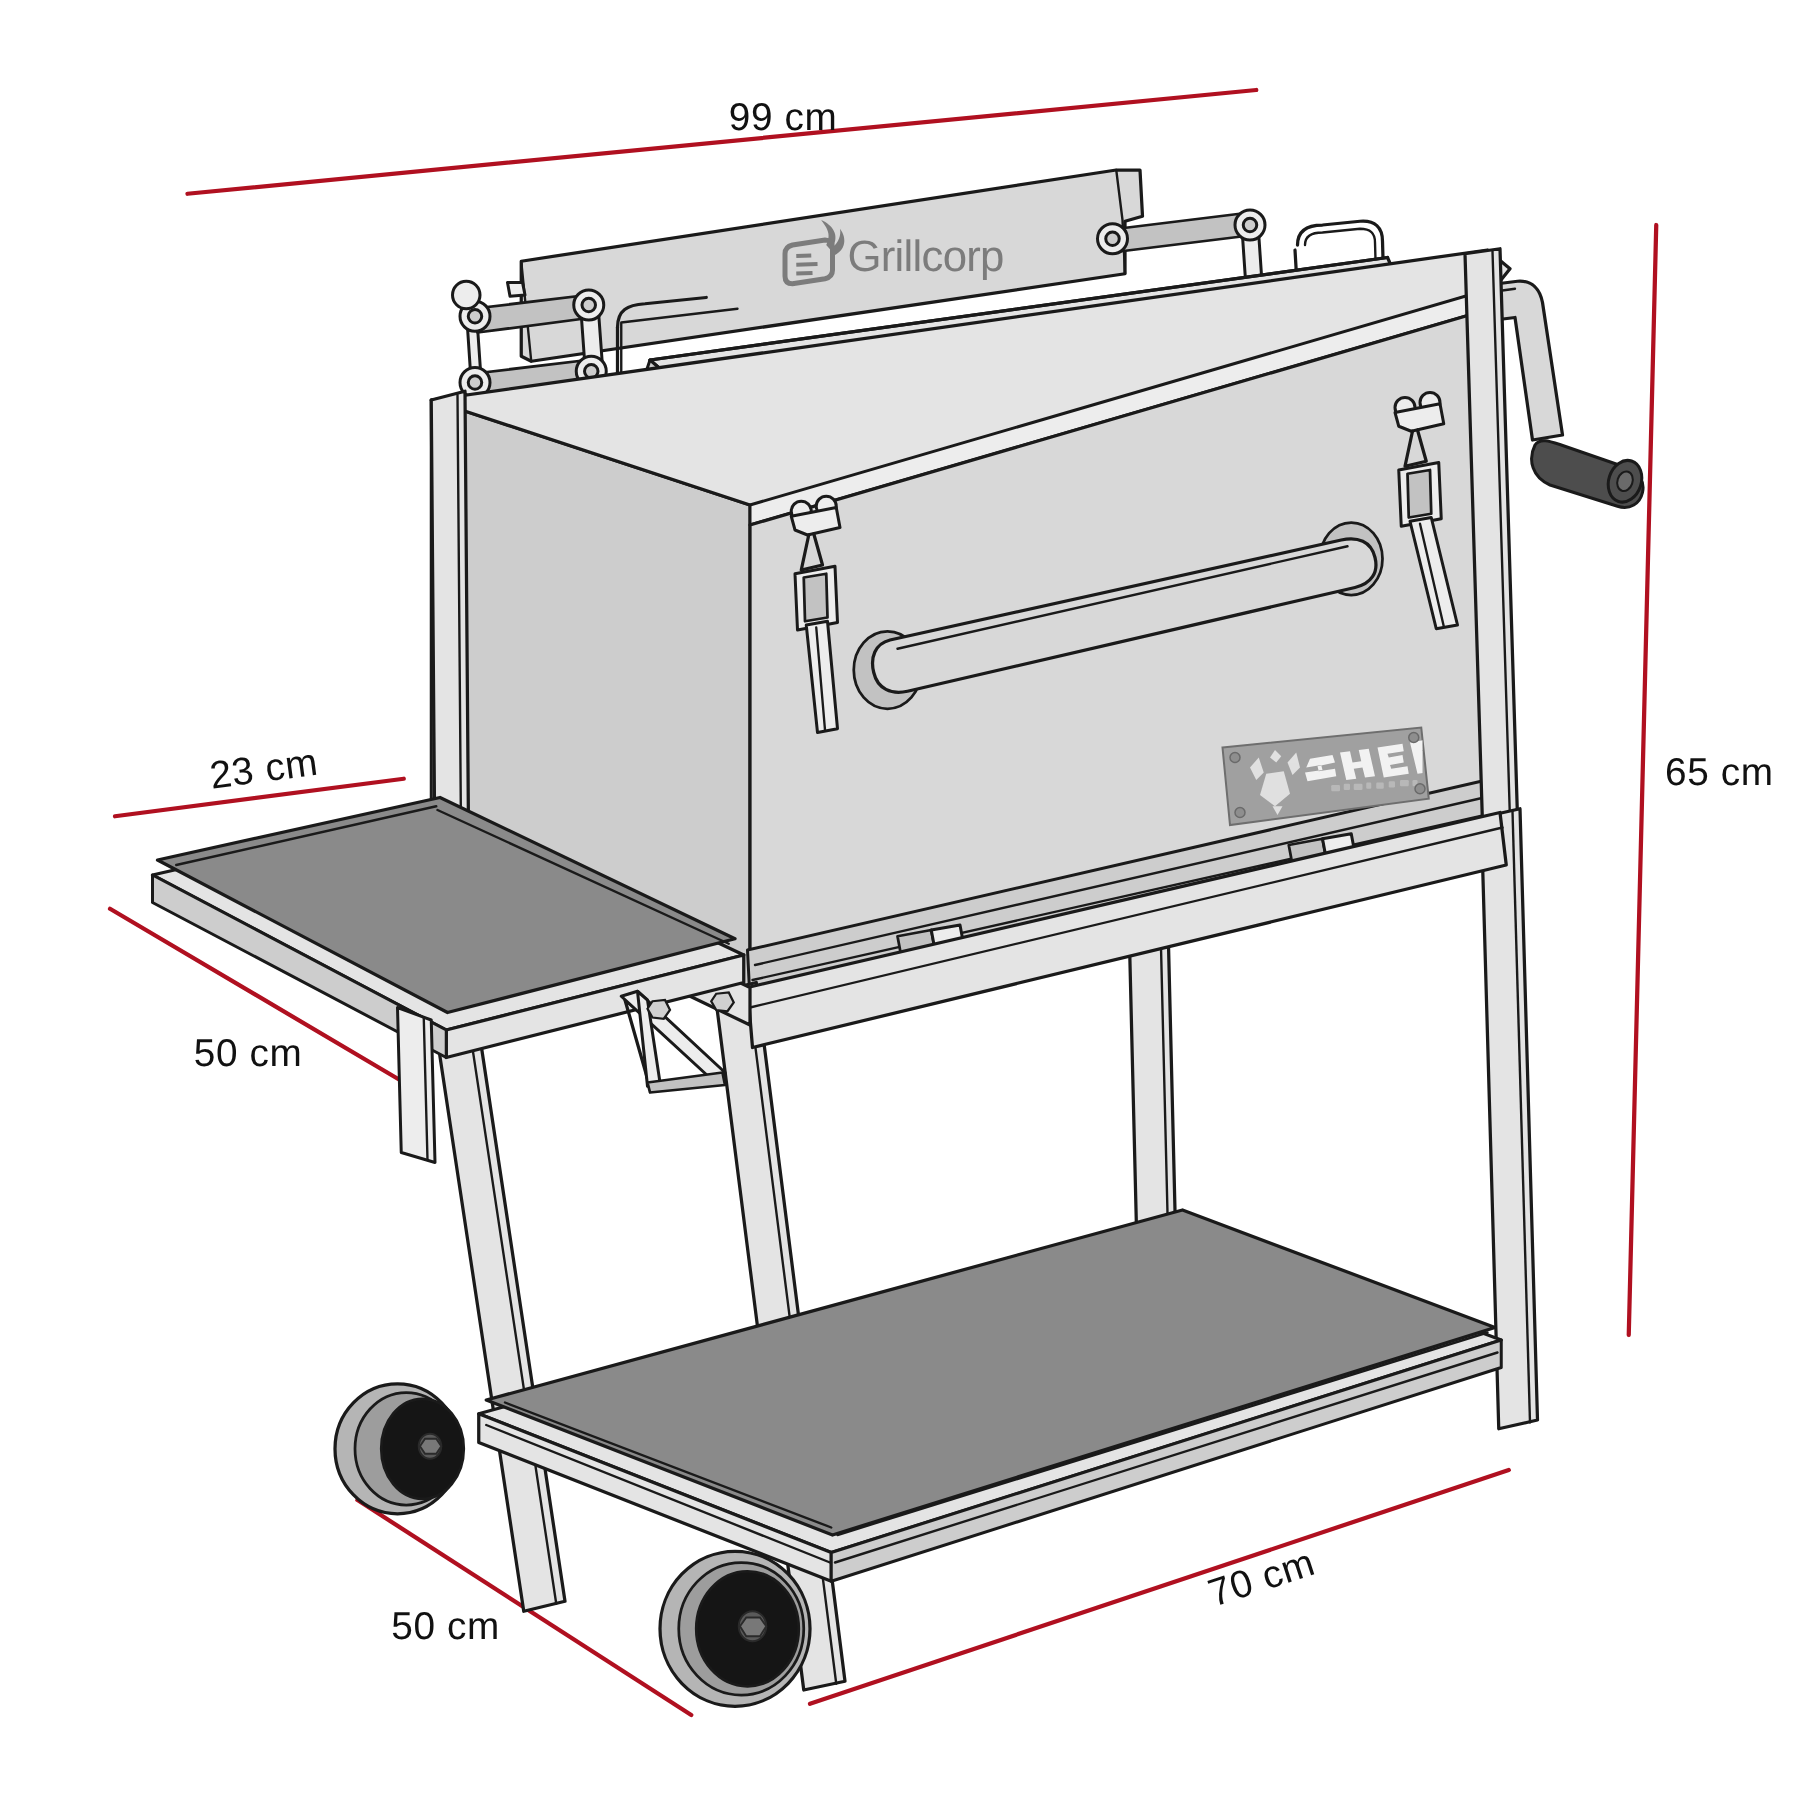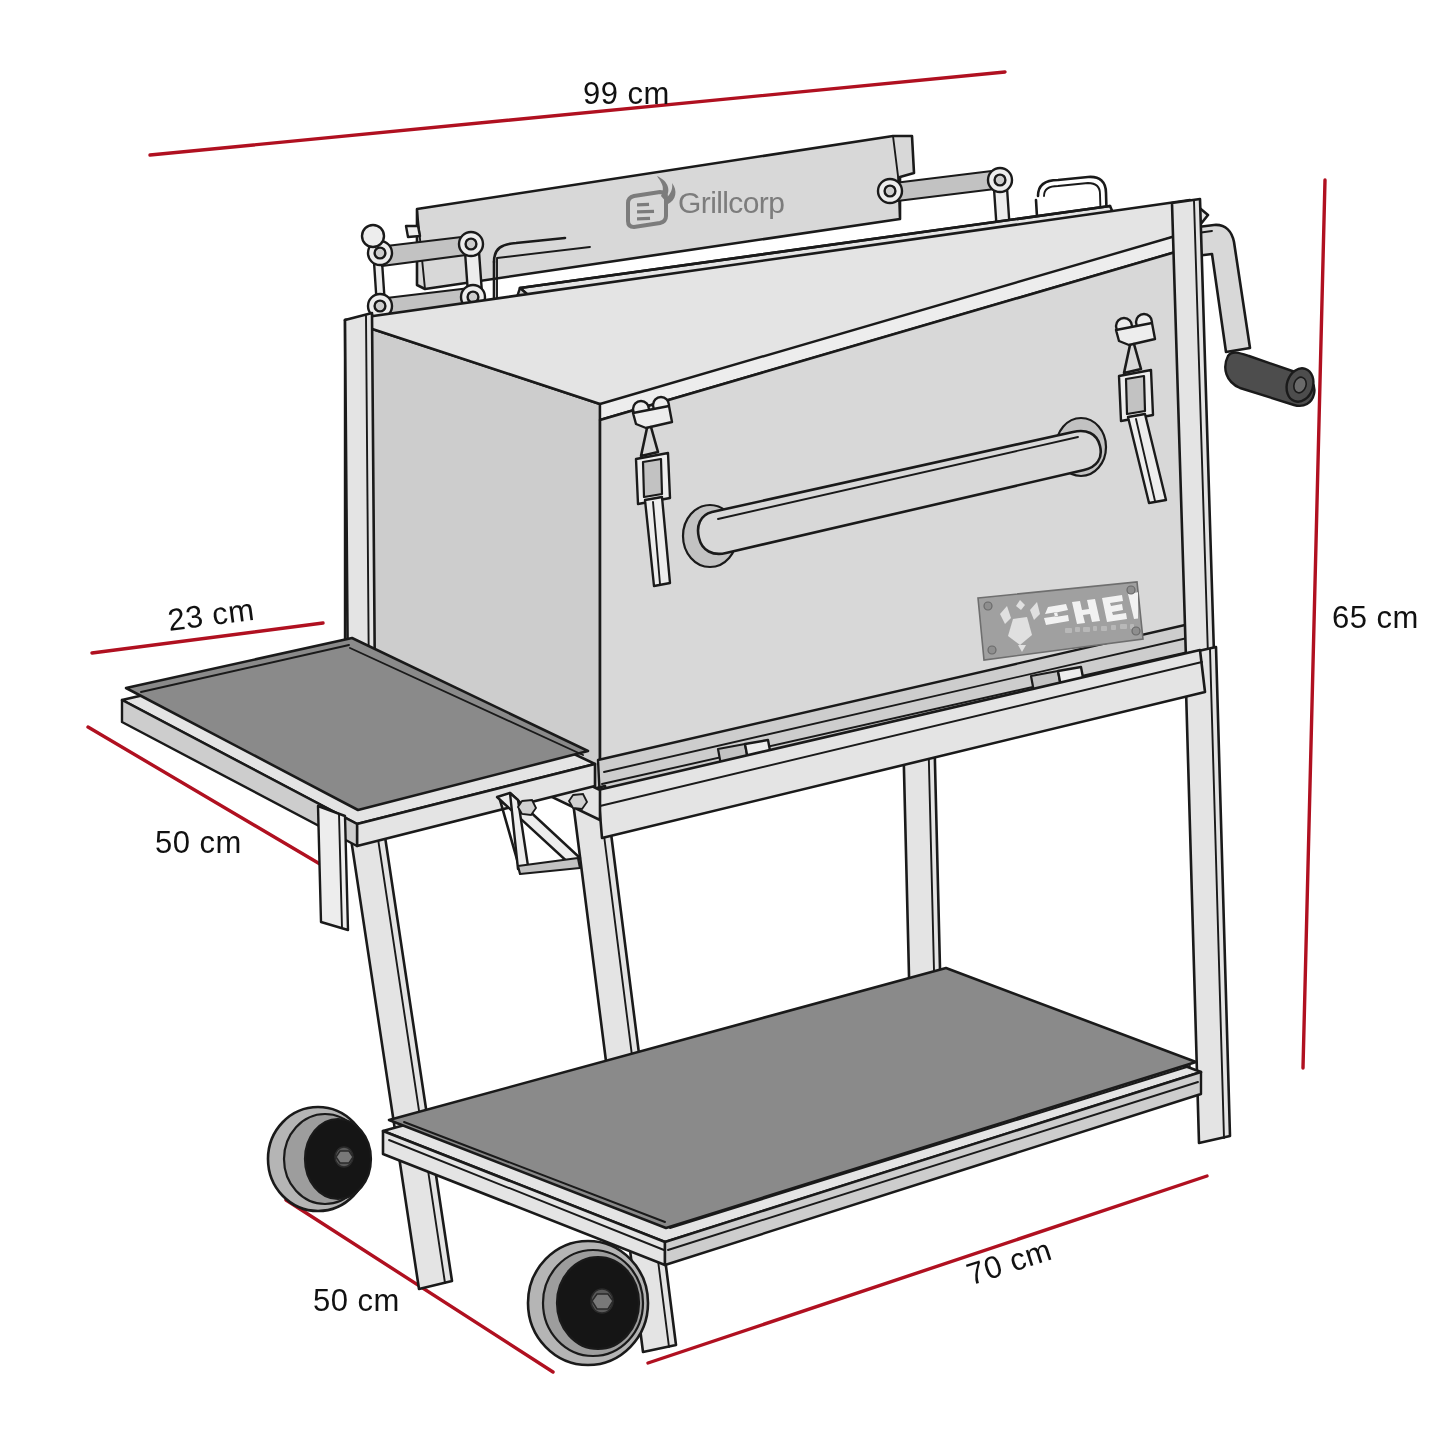--- a/index.html
+++ b/index.html
@@ -345,15 +345,15 @@
 <div class="dimlbl" style="left:1332px;top:600px;">65 cm</div>
 
 <div class="dimlbl" style="left:168px;top:603px;transform:rotate(-7.5deg);transform-origin:left center;">23 cm</div>
 
 <div class="dimlbl" style="left:155px;top:825px;">50 cm</div>
 
 <div class="dimlbl" style="left:313px;top:1283px;">50 cm</div>
 
 <div class="dimlbl" style="left:968px;top:1258px;transform:rotate(-18deg);transform-origin:left center;">70 cm</div>
 
-<div class="brandlbl" style="left:678px;top:186px;font-size:30px;font-weight:400;letter-spacing:-0.6px;">Grillcorp</div>
+<div class="brandlbl" style="left:678px;top:186px;font-size:35px;font-weight:400;letter-spacing:-0.6px;">Grillcorp</div>
 
 </div>
 
 </body></html>

